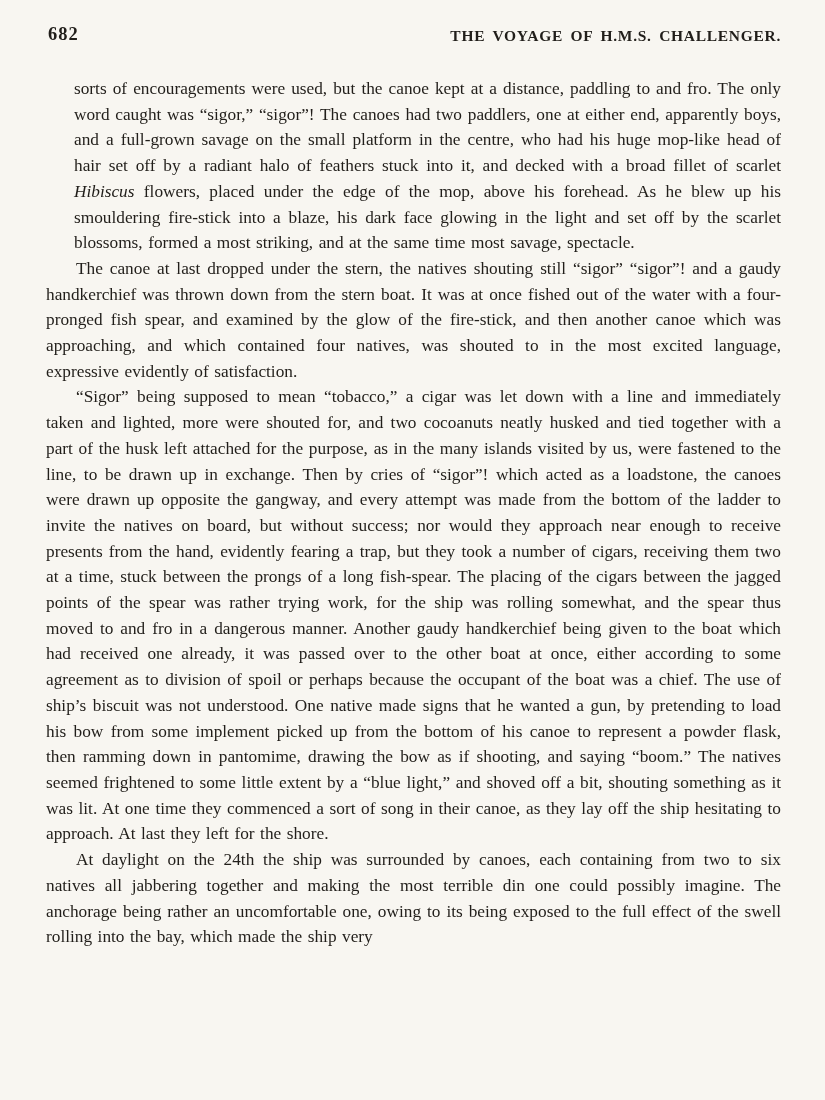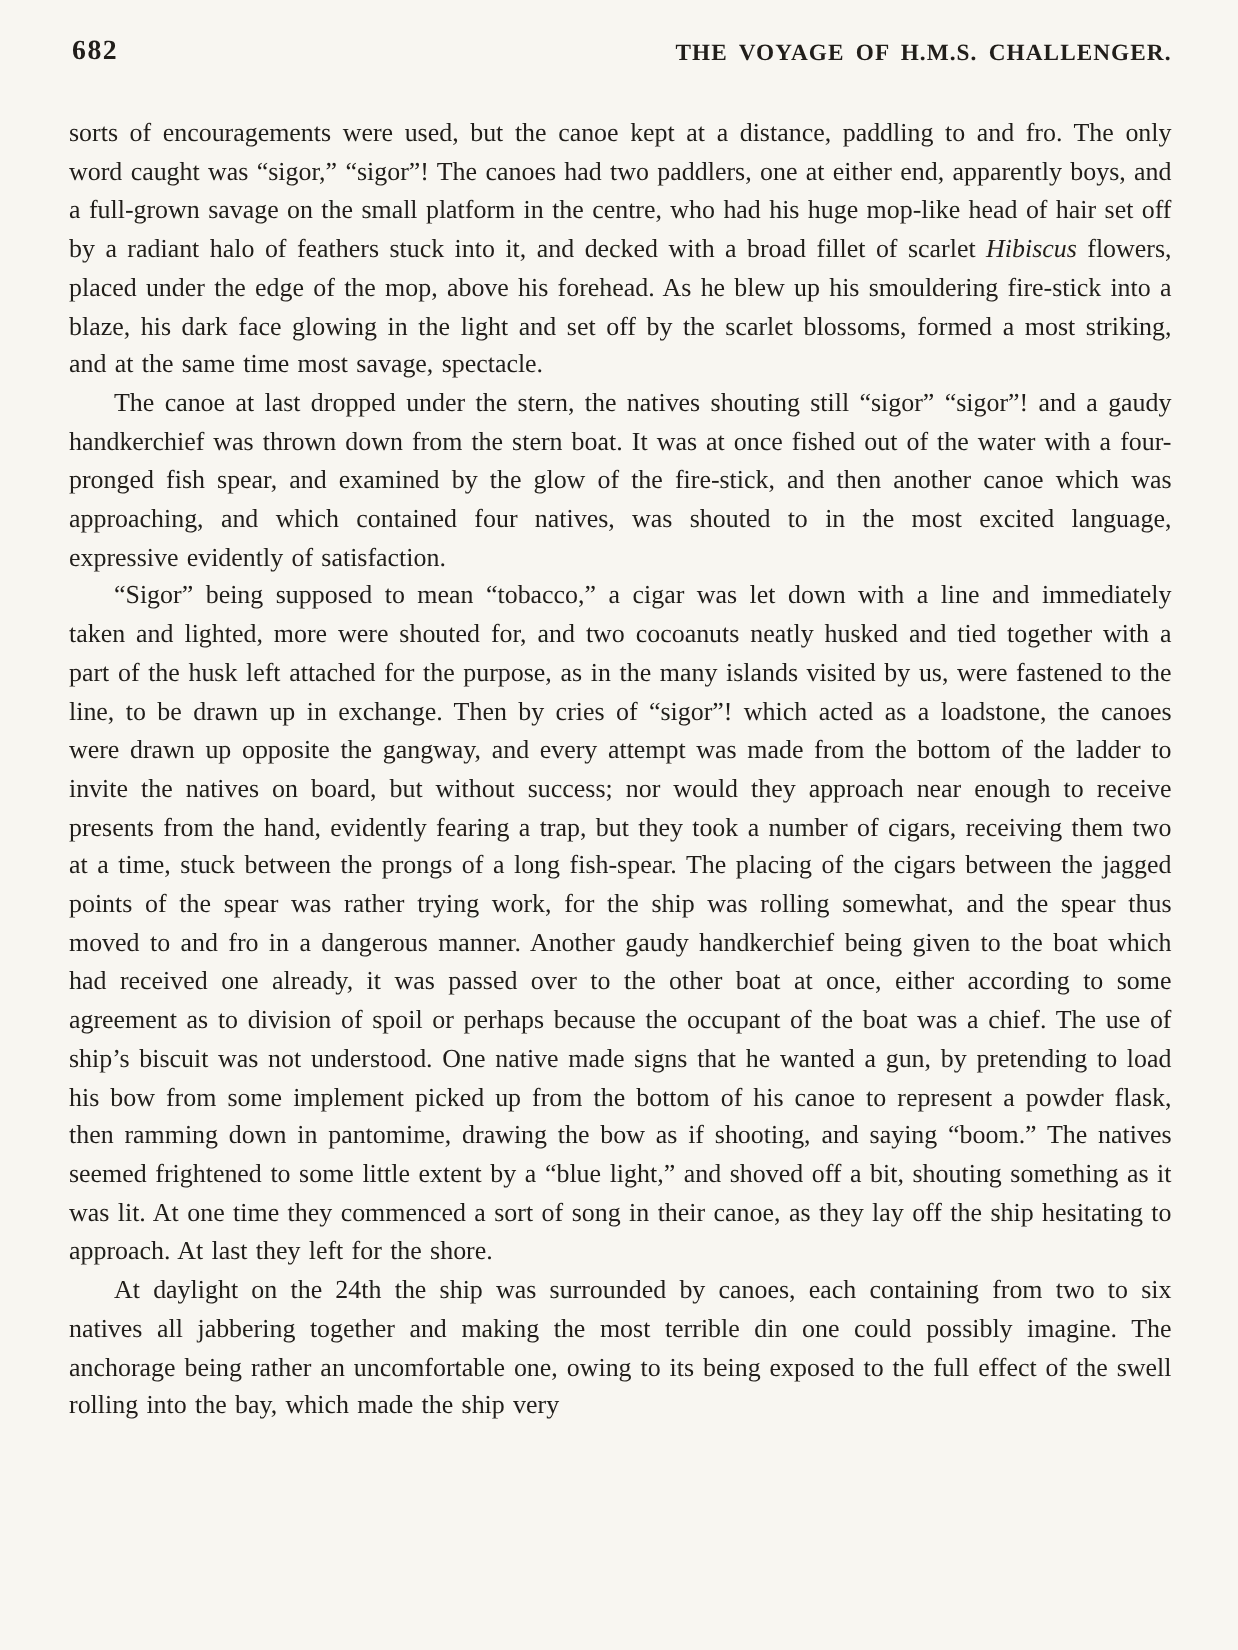--- a/index.html
+++ b/index.html
@@ -41,21 +41,21 @@
     letter-spacing: 0.7px;
     word-spacing: 3px;
   }
   .body-text {
     font-size: 17.3px;
     line-height: 25.7px;
     text-align: justify;
     word-spacing: 0.07em;
   }
   .para { text-indent: 30px; }
-  .para.no-indent { text-indent: 0; }
+  .para.no-indent { text-indent: 0; margin-left: 28px; }
   .italic { font-style: italic; }
 </style>
 </head>
 <body>
 
 <div class="page">
 
   <div class="page-header">
     <span class="page-number">682</span>
     <span class="running-title">THE VOYAGE OF H.M.S. CHALLENGER.</span>

